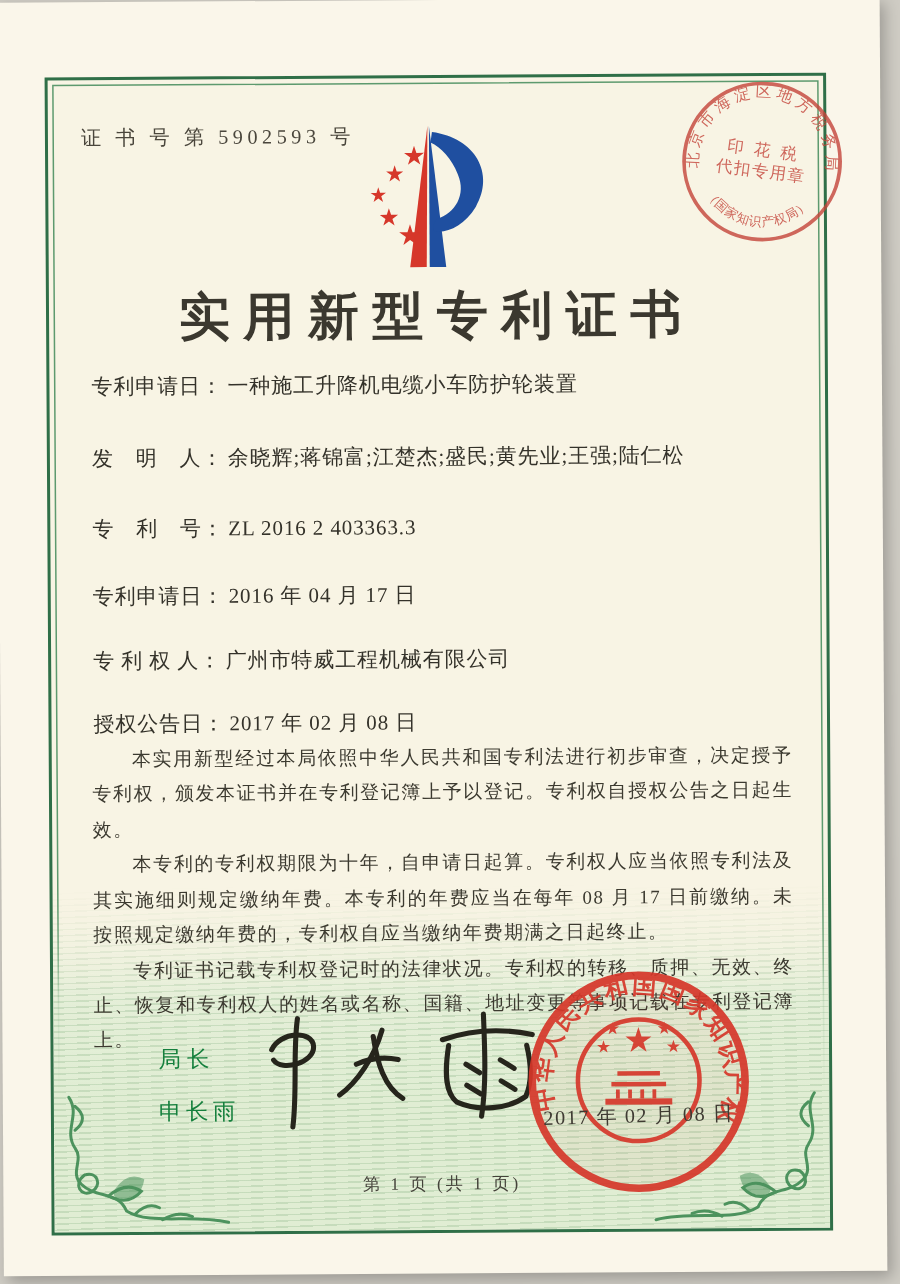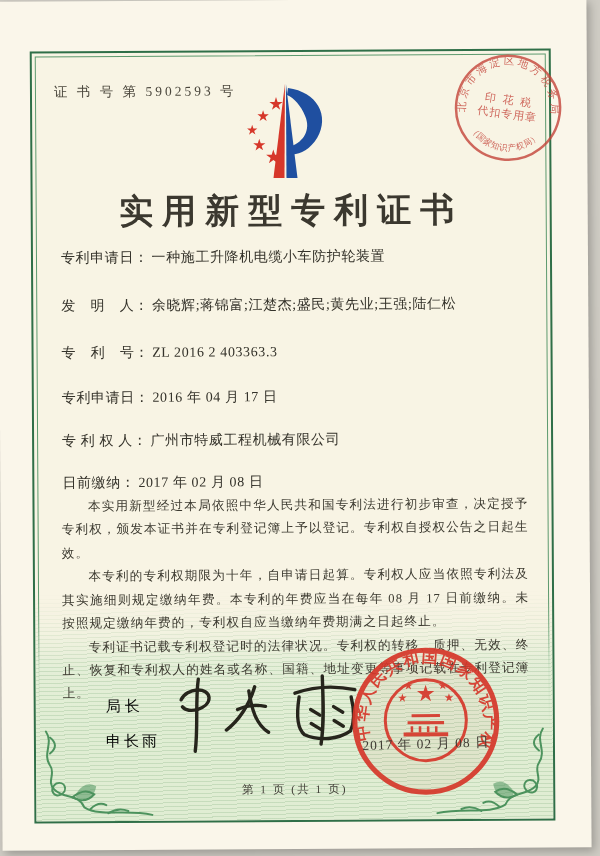--- a/index.html
+++ b/index.html
@@ -36,21 +36,21 @@
   }
   .field{position:absolute;left:28px;right:20px;font-size:14px;color:#34322a;letter-spacing:.6px;white-space:nowrap;}
   .field .val{margin-left:3px;}
   .f0{top:196px}.f1{top:244px}.f2{top:291px}.f3{top:336px}.f4{top:379px}.f5{top:421px}
   .body-text{
     position:absolute;left:27px;right:23px;top:442px;
     font-size:12.6px;line-height:1.86;letter-spacing:1.1px;color:#3c3a30;
     text-align:justify;
   }
   .body-text p{margin:0;text-indent:2.1em;}
-  .officer{position:absolute;left:70px;top:644px;font-size:15px;color:#000000;letter-spacing:4px;
+  .officer{position:absolute;left:70px;top:644px;font-size:15px;color:#15803d;letter-spacing:4px;
            font-family:"Liberation Sans", sans-serif;}
   .officer .name{margin-top:16px;letter-spacing:3px;}
   .signature{position:absolute;left:128px;top:614px;width:215px;height:95px;transform:rotate(-2deg);}
   .seal{position:absolute;left:314px;top:594px;width:152px;height:152px;opacity:.92;}
   .seal-date{
     position:absolute;left:300px;top:684px;width:180px;text-align:center;
     font-size:13.5px;color:#3f3b33;letter-spacing:1px;white-space:nowrap;
     transform:rotate(-1.2deg);
   }
   .tax-stamp{position:absolute;left:420px;top:1px;width:112px;height:112px;opacity:.8;transform:rotate(8deg);}
@@ -97,21 +97,21 @@
     <div class="field f2">
       <span>专　利　号：</span><span class="val">ZL 2016 2 403363.3</span>
     </div>
     <div class="field f3">
       <span>专利申请日：</span><span class="val">2016 年 04 月 17 日</span>
     </div>
     <div class="field f4">
       <span>专 利 权 人：</span><span class="val">广州市特威工程机械有限公司</span>
     </div>
     <div class="field f5">
-      <span>日前缴纳：</span><span class="val">2017 年 02 月 08 日</span>
+      <span>授权公告日：</span><span class="val">2017 年 02 月 08 日</span>
     </div>
 
     <div class="body-text">
       <p>本实用新型经过本局依照中华人民共和国专利法进行初步审查，决定授予专利权，颁发本证书并在专利登记簿上予以登记。专利权自授权公告之日起生效。</p>
       <p>本专利的专利权期限为十年，自申请日起算。专利权人应当依照专利法及其实施细则规定缴纳年费。本专利的年费应当在每年 08 月 17 日前缴纳。未按照规定缴纳年费的，专利权自应当缴纳年费期满之日起终止。</p>
       <p>专利证书记载专利权登记时的法律状况。专利权的转移、质押、无效、终止、恢复和专利权人的姓名或名称、国籍、地址变更等事项记载在专利登记簿上。</p>
     </div>
 
     <div class="officer">
       <div>局长</div>

